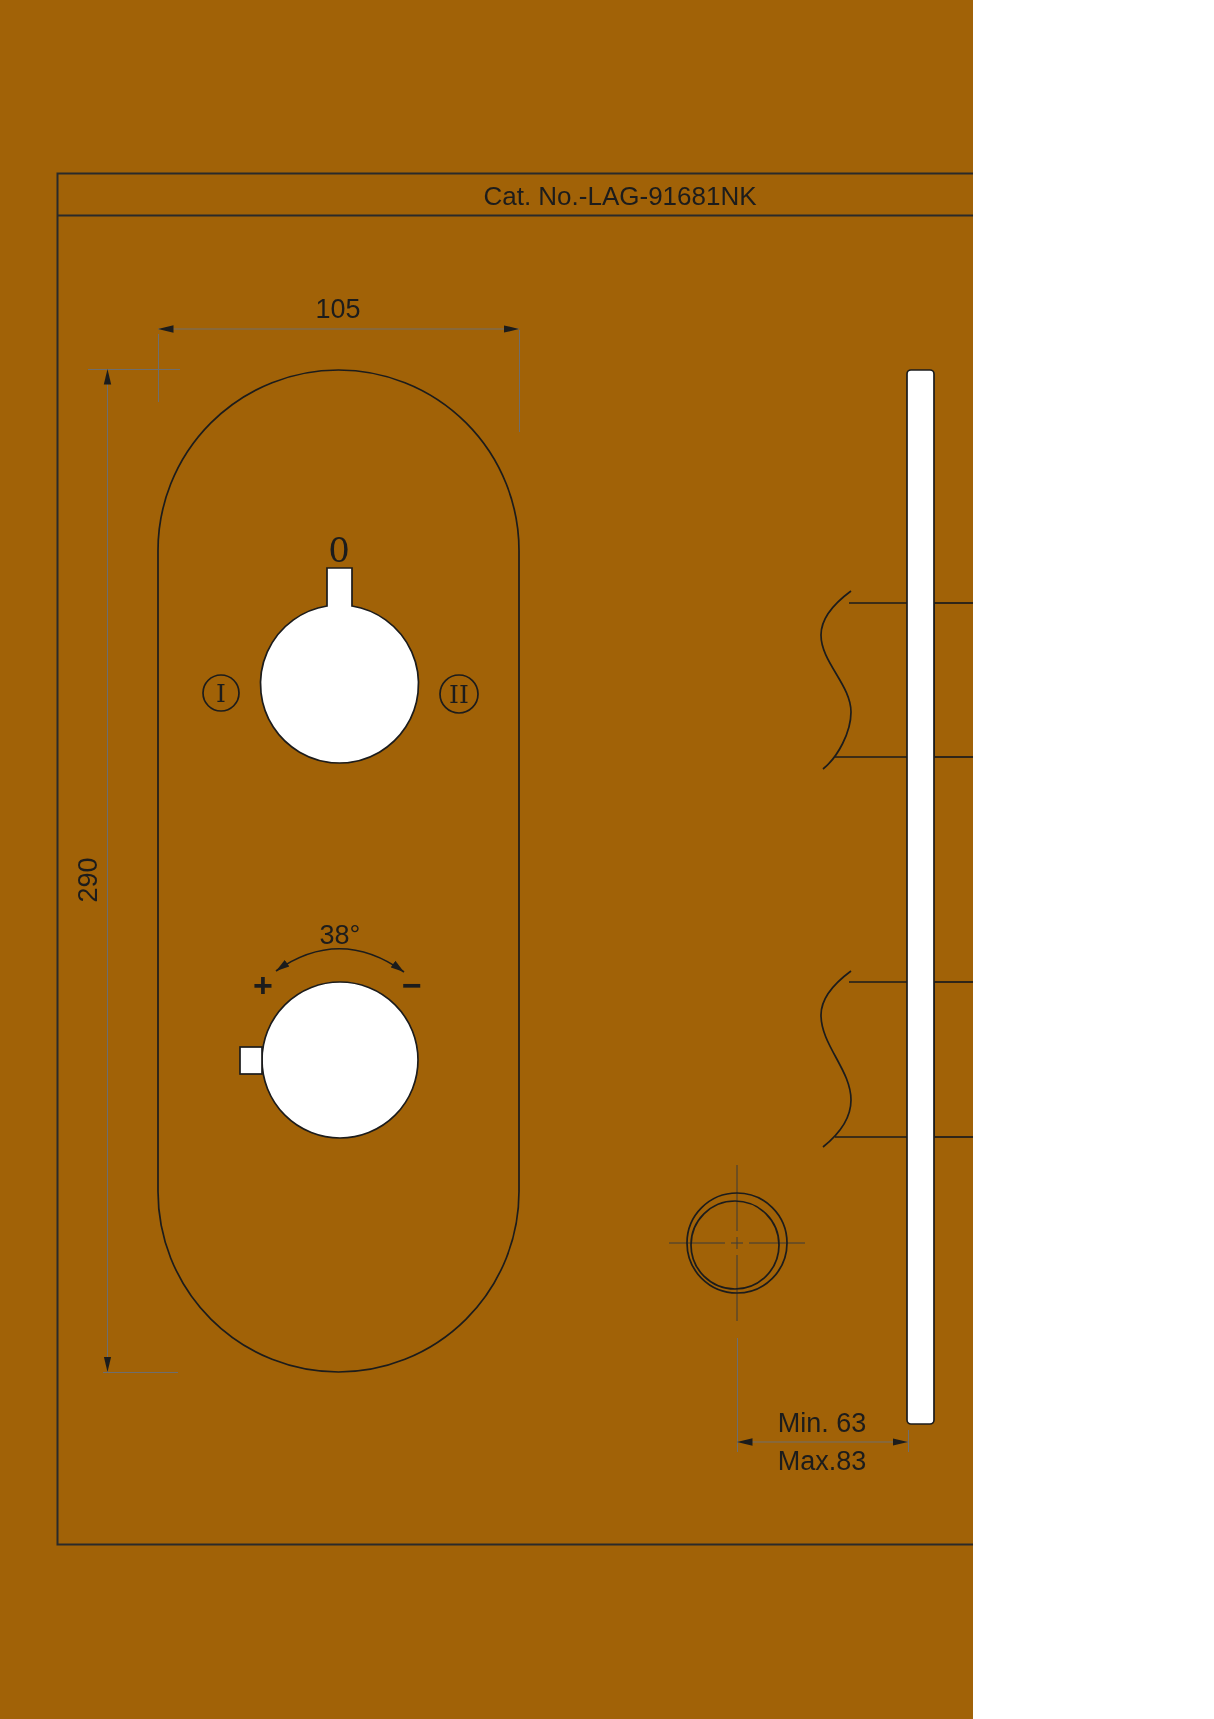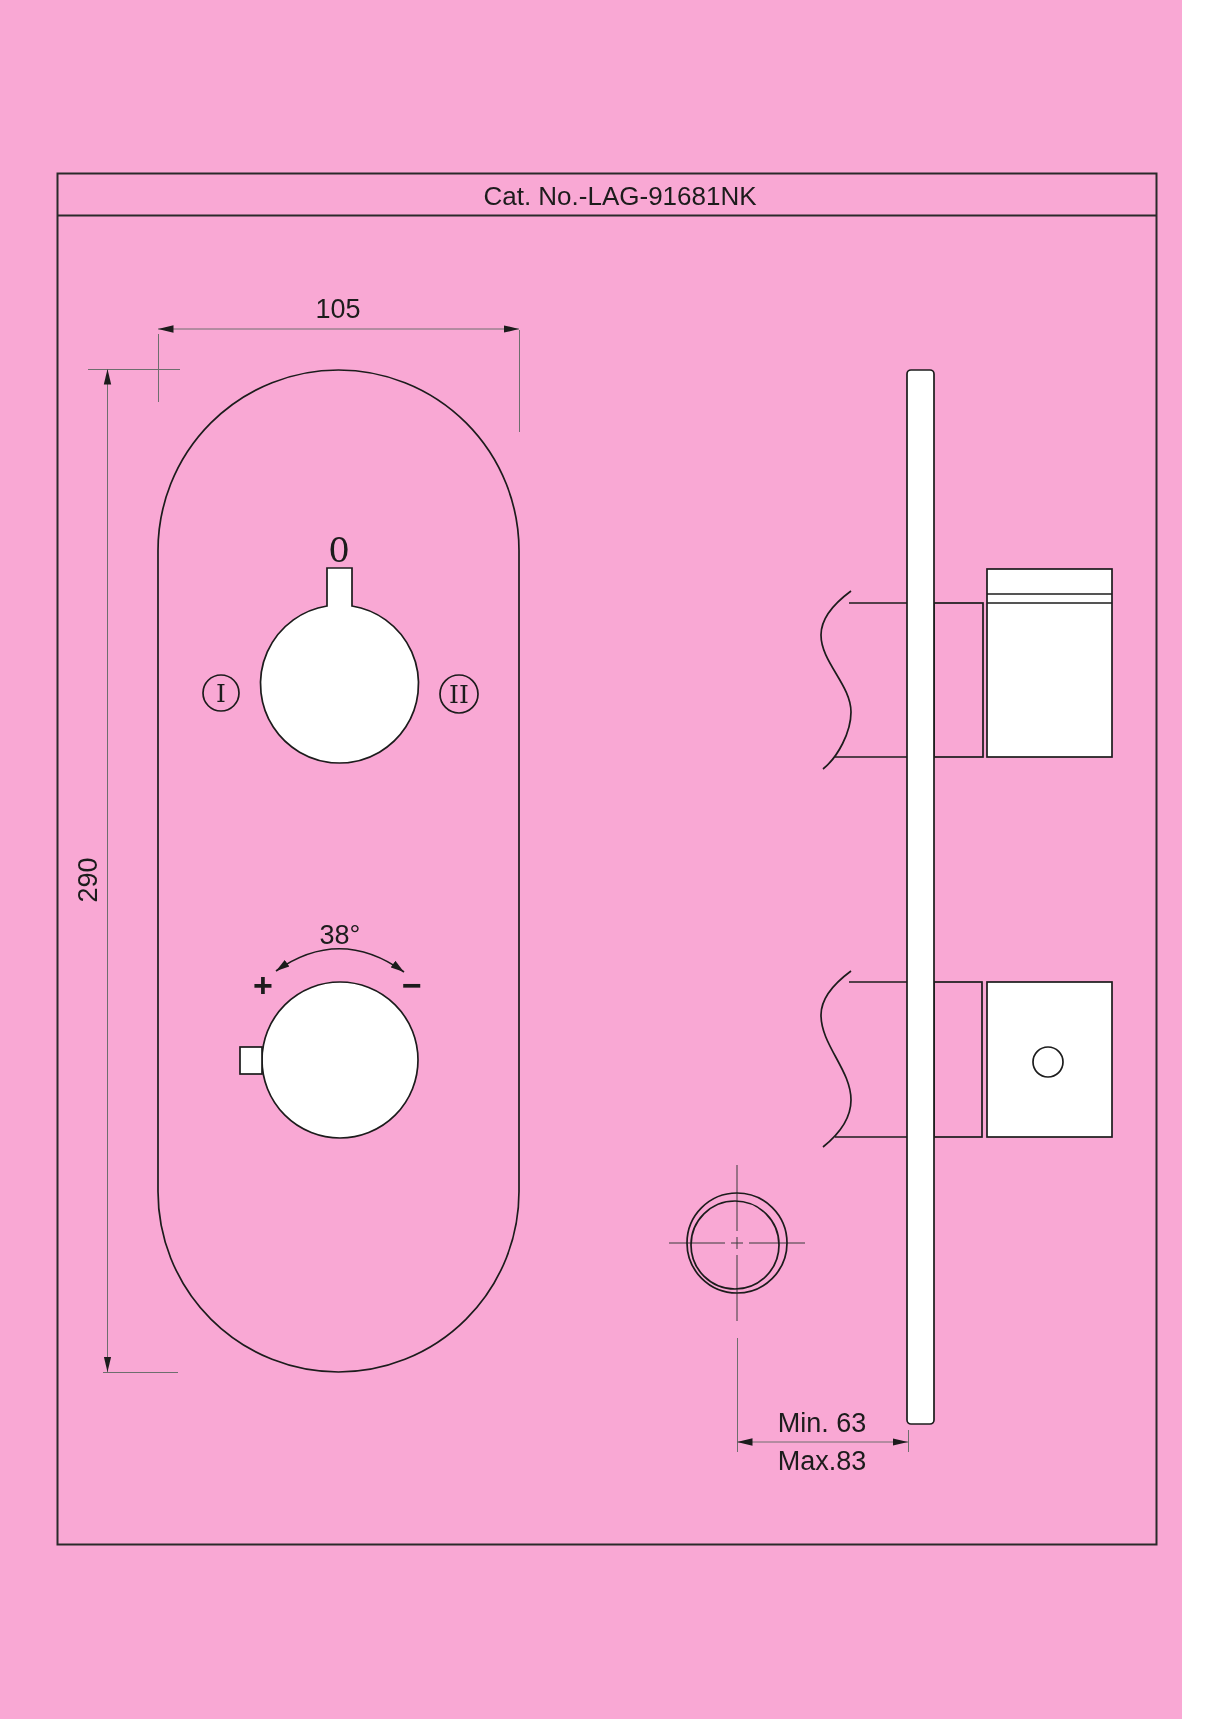--- a/index.html
+++ b/index.html
@@ -1,16 +1,16 @@
 <!DOCTYPE html>
 <html><head>
 <meta charset="utf-8">
 <style>
   html,body{margin:0;padding:0;background:#ffffff;}
-  .page{position:relative;width:1182px;height:1719px;background:#f9a8d4;overflow:hidden;}
+  .page{position:relative;width:973px;height:1719px;background:#a16207;overflow:hidden;}
   svg{position:absolute;left:0;top:0;}
   text{fill:#1c1c1c;}
   .dim-text{font-family:"Liberation Sans",sans-serif;font-size:27px;}
   .title-text{font-family:"Liberation Sans",sans-serif;font-size:26px;}
   .serif-text{font-family:"DejaVu Serif",serif;font-size:25px;}
   .zero-text{font-family:"DejaVu Serif",serif;font-size:34px;}
   .sign-text{font-family:"Liberation Sans",sans-serif;font-size:34px;font-weight:600;}
   .obj{stroke:#1c1c1c;stroke-width:1.7;fill:none;}
   .objf{stroke:#1c1c1c;stroke-width:1.7;fill:#ffffff;}
   .dim{stroke:#6e6e6e;stroke-width:1;fill:none;}

